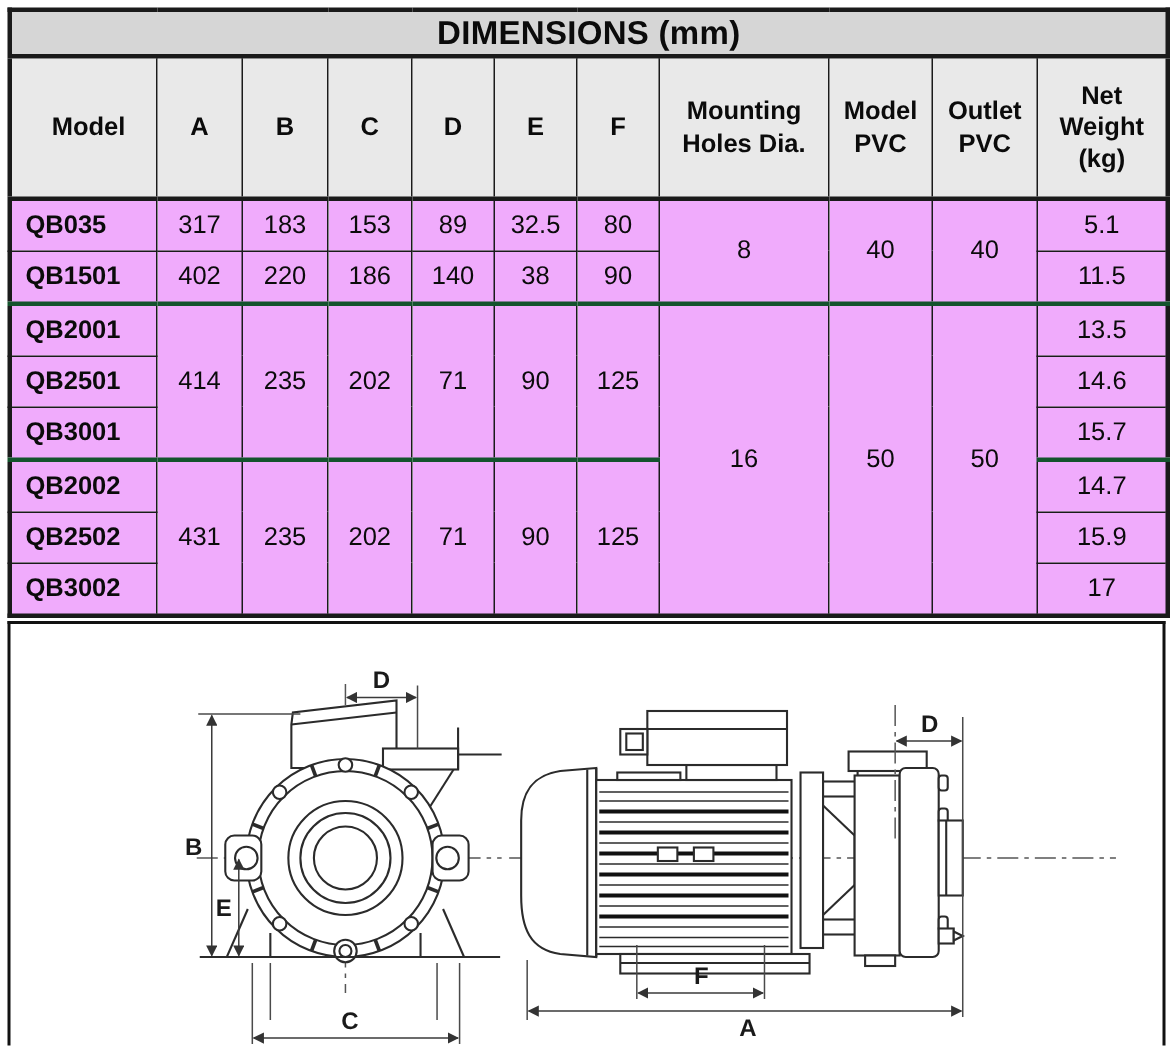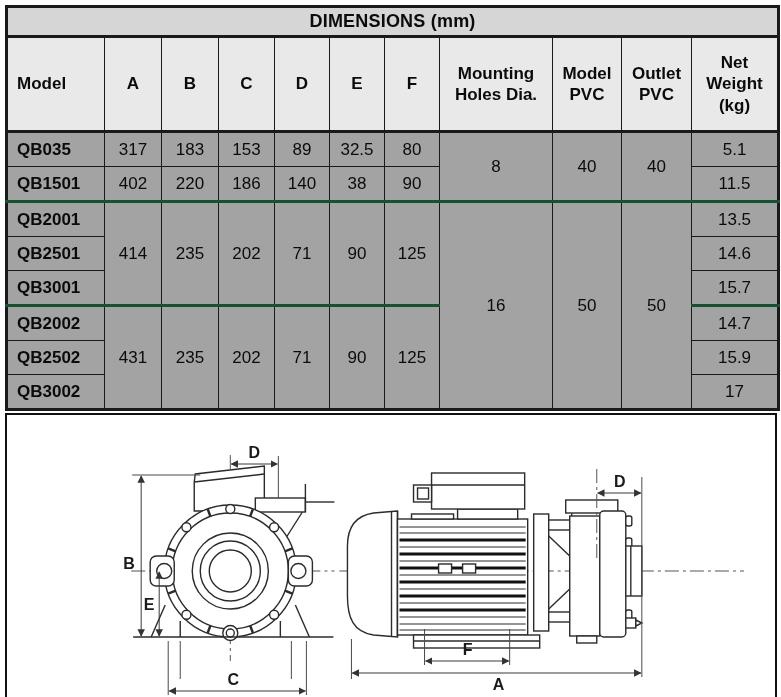--- a/index.html
+++ b/index.html
@@ -1,23 +1,23 @@
 <!DOCTYPE html>
 <html><head>
 <meta charset="utf-8">
 <style>
   html,body{margin:0;padding:0;background:#fff;}
   body{width:781px;height:697px;overflow:hidden;font-family:"Liberation Sans",sans-serif;}
   .sheet{padding:5px 4px 0 5px;}
   table{border-collapse:collapse;table-layout:fixed;width:772px;border:3px solid #1a1a1a;}
   th,td{border:1.6px solid #1a1a1a;color:#0b0b0b;overflow:hidden;}
-  .title-cell{background:#d6d6d6;font-weight:bold;font-size:18px;text-align:center;height:27px;border-bottom:3px solid #1a1a1a;letter-spacing:.2px;}
+  .title-cell{background:#d6d6d6;font-weight:bold;font-size:22px;text-align:center;height:27px;border-bottom:3px solid #1a1a1a;letter-spacing:.2px;}
   thead th{background:#e9e9e9;font-size:17px;font-weight:bold;height:92px;text-align:center;padding:0 3px;border-bottom:3px solid #1a1a1a;line-height:1.25;}
-  th.model-h{text-align:left;padding-left:9px;margin-top:40px;}
-  tbody td{font-size:17px;text-align:center;height:31px;background:#a3a3a3;}
+  th.model-h{text-align:center;padding-left:9px;margin-top:40px;}
+  tbody td{font-size:17px;text-align:center;height:31px;background:#f0abfc;}
   td.model{font-weight:bold;text-align:left;padding-left:9px;}
   .thick-top{border-top:3px solid #14532d;}
   .diagram-box{margin-top:2px;border:2.5px solid #111;border-bottom:none;height:284px;background:#fff;}
   svg{display:block;}
   .ln{stroke:#2b2b2b;stroke-width:1.4;fill:none;}
   .lnf{stroke:#2b2b2b;stroke-width:1.4;fill:#fff;}
   .thin{stroke:#2b2b2b;stroke-width:1;}
   .thick{stroke:#111;stroke-width:2.8;}
   .spoke{stroke:#2b2b2b;stroke-width:2.4;}
   .cl{stroke:#555;stroke-width:1;stroke-dasharray:14 4 3 4;fill:none;}

